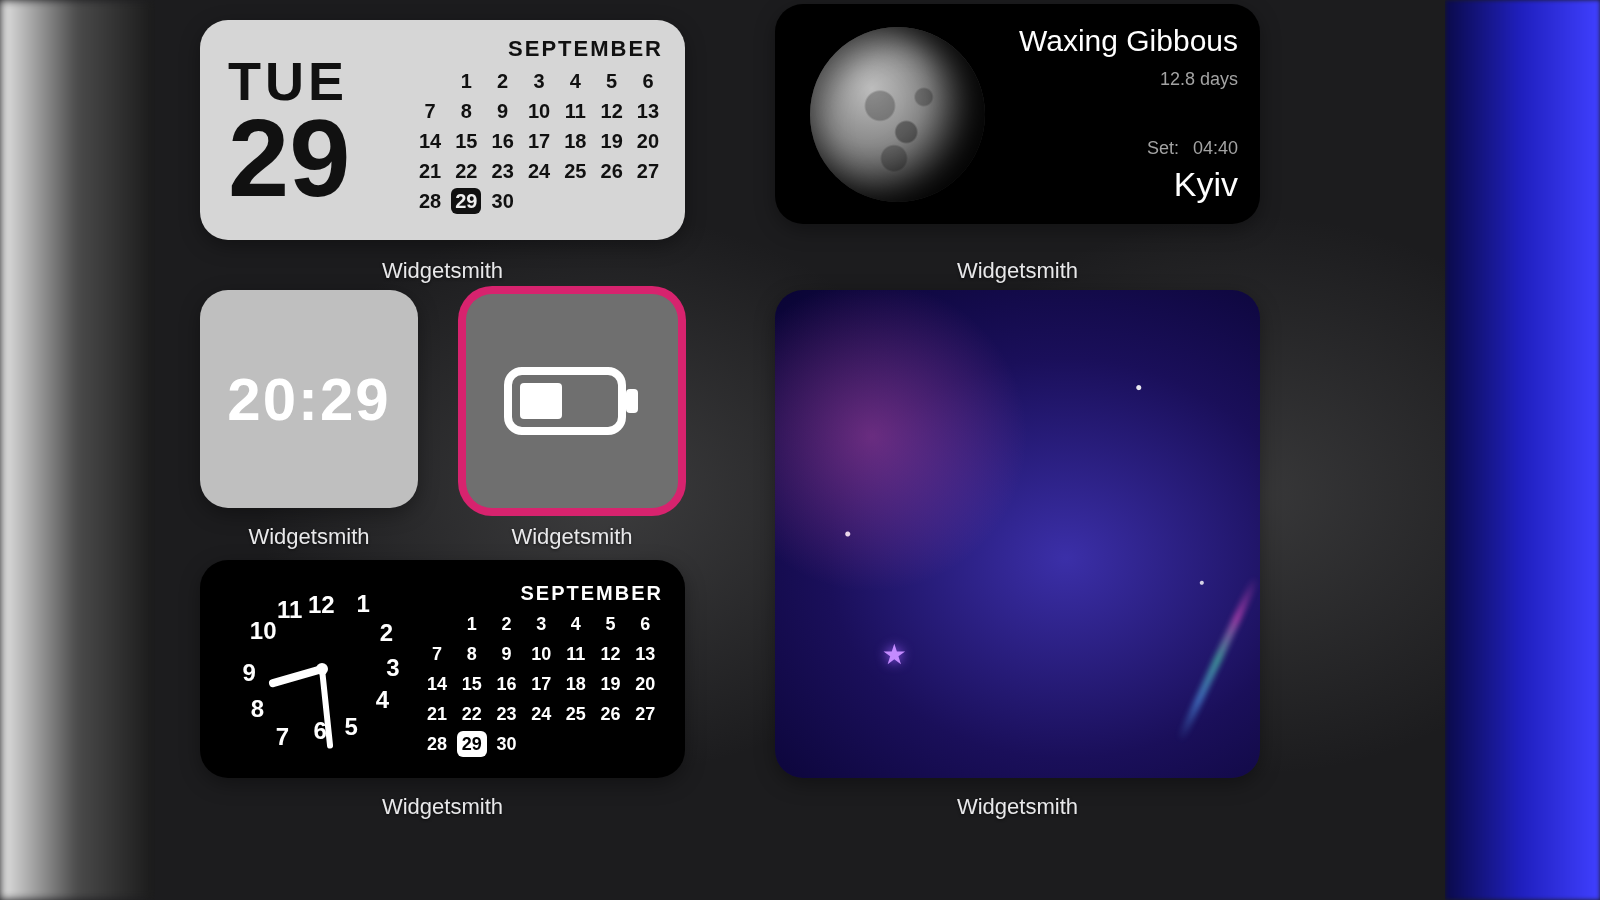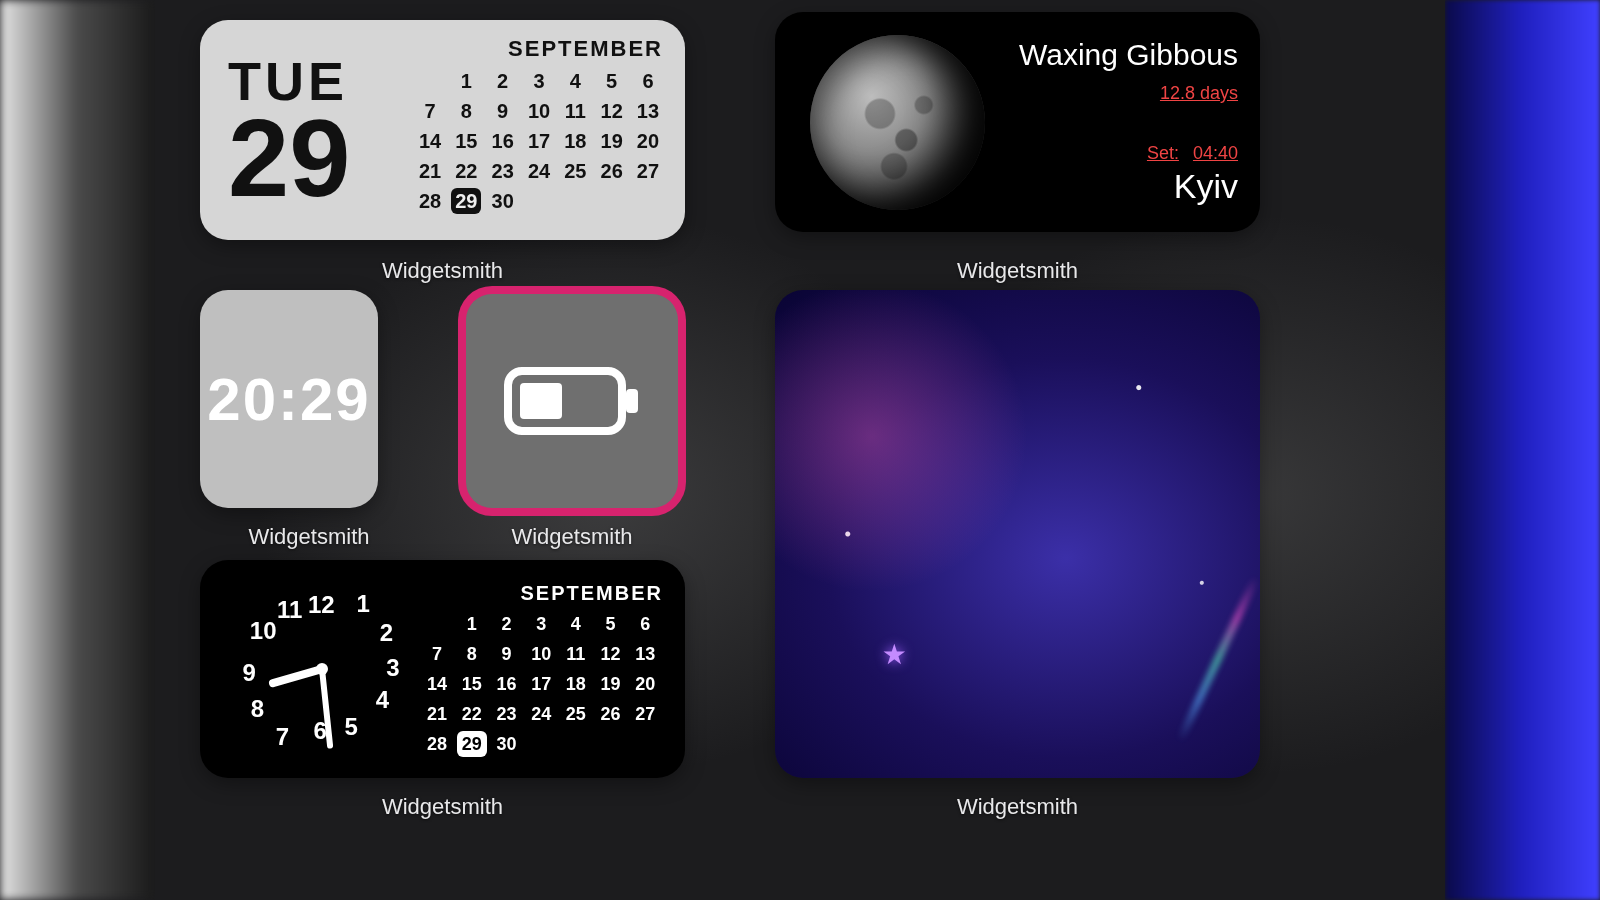--- a/index.html
+++ b/index.html
@@ -56,53 +56,53 @@
   #w-cal-light .month { font-size:22px; font-weight:700; letter-spacing:2px; margin-bottom:6px;}
   .mini-cal { display:grid; grid-template-columns:repeat(7, 1fr); gap:4px 2px; font-size:20px; font-weight:600;}
   .mini-cal span { width:30px; text-align:center; display:inline-block; line-height:26px;}
   .mini-cal .today { background:#111; color:#eee; border-radius:6px;}
   #w-cal-light .mini-cal { justify-items:end;}
 
   .lbl-w1 { position:absolute; left:45px; top:248px; width:485px; }
 
   
   #w-moon {
-    left:620px; top:12px; width:485px; height:220px;
+    left:620px; top:4px; width:485px; height:220px;
     background:#000;
     display:flex;
     color:#fff;
-    padding:26px 22px;
+    padding:20px 22px;
   }
   #w-moon .moon-img { flex:0 0 200px; display:flex; align-items:center; justify-content:center; }
   #w-moon .moon-disc {
     width:175px; height:175px; border-radius:50%;
     background:
       radial-gradient(circle at 35% 35%, #bdbdbd 0%, #8a8a8a 35%, #555 60%, #222 80%, #000 100%);
     box-shadow: inset -30px -10px 40px rgba(0,0,0,.9), inset 10px 10px 30px rgba(0,0,0,.4);
     position:relative;
   }
   #w-moon .moon-disc::after{
     
     content:""; position:absolute; inset:0; border-radius:50%;
     background:
       radial-gradient(circle at 55% 60%, rgba(0,0,0,.35) 0 10px, transparent 12px),
       radial-gradient(circle at 40% 45%, rgba(0,0,0,.25) 0 14px, transparent 16px),
       radial-gradient(circle at 65% 40%, rgba(0,0,0,.25) 0 8px, transparent 10px),
       radial-gradient(circle at 48% 75%, rgba(0,0,0,.25) 0 12px, transparent 14px);
   }
   #w-moon .info { flex:1; text-align:right; display:flex; flex-direction:column; }
   #w-moon .phase { font-size:30px; font-weight:500; margin-bottom:8px;}
-  #w-moon .line { font-size:18px; color:#ef4444; line-height:1.5;text-decoration:underline;}
+  #w-moon .line { font-size:18px; color:#a3a3a3; line-height:1.5;}
   #w-moon .kv { display:flex; justify-content:flex-end; gap:14px;margin-top:32px;}
   #w-moon .city { font-size:34px; margin-top:auto; }
   .lbl-w2 { position:absolute; left:620px; top:248px; width:485px; }
 
   
   #w-time {
-    left:45px; top:290px; width:178px; height:218px;
+    left:45px; top:290px; width:218px; height:218px;
     background:#bfbfbf;
     display:flex; align-items:center; justify-content:center;
     color:#fff;
   }
   #w-time .time { font-size:60px; font-weight:700; letter-spacing:2px;}
   .lbl-w3 { position:absolute; left:45px; top:514px; width:218px; }
 
   
   #w-batt-wrap {
     position:absolute; left:303px; top:286px; width:228px; height:230px;

